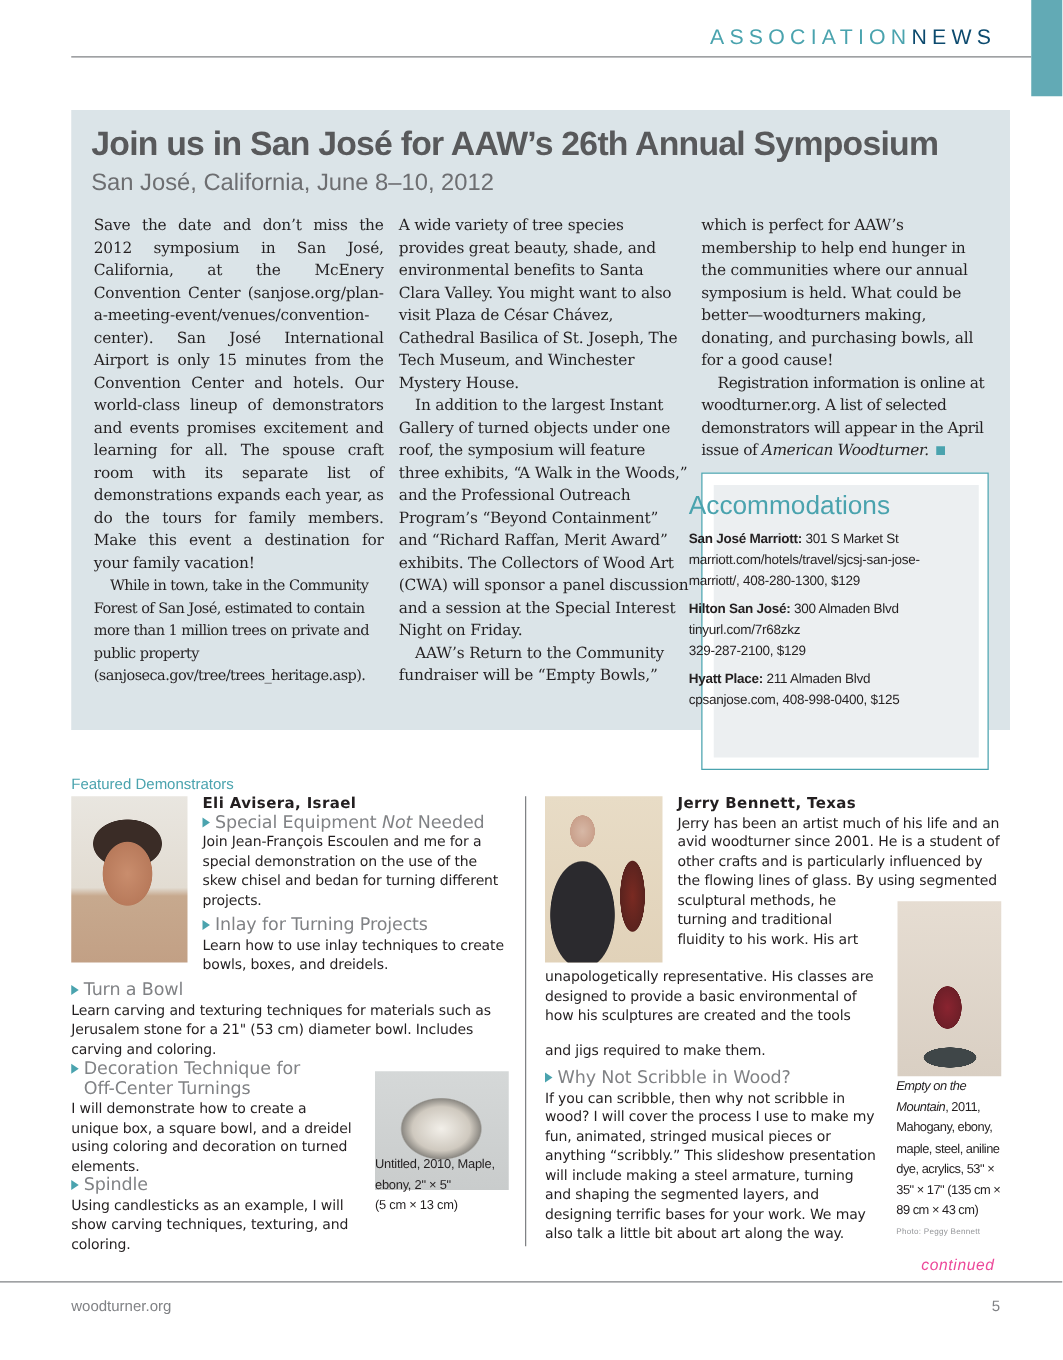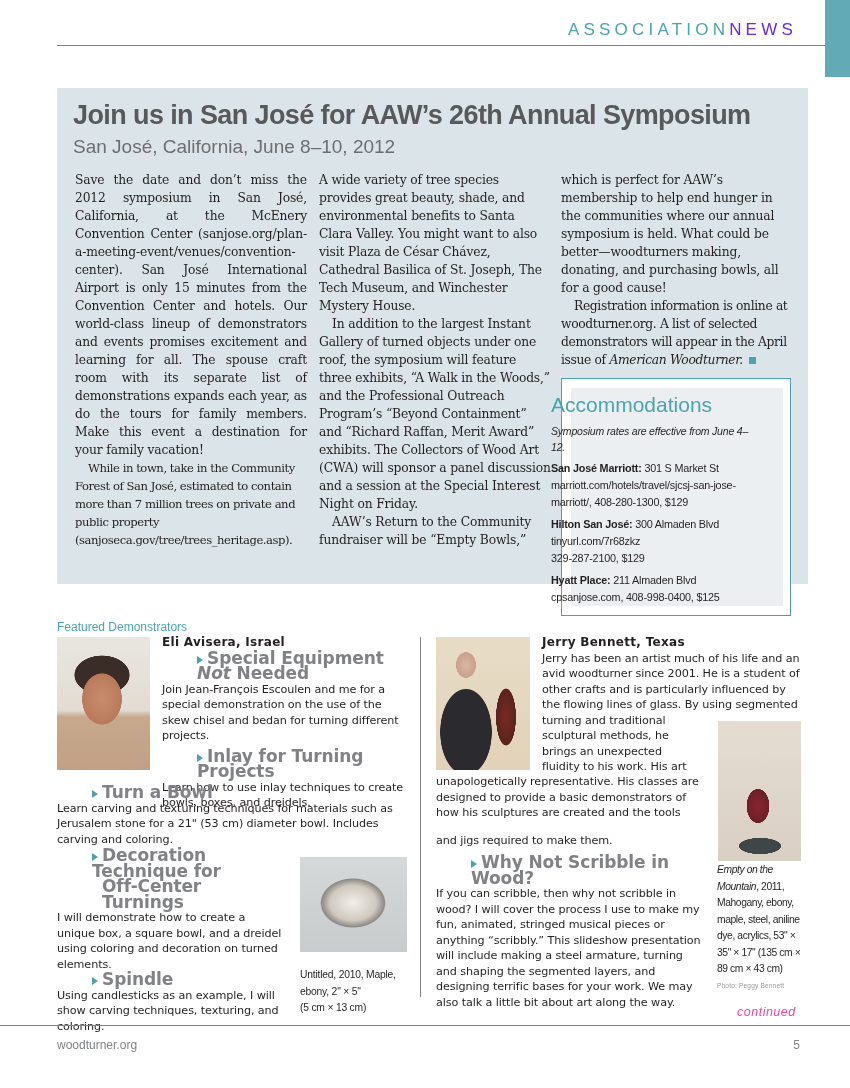--- a/index.html
+++ b/index.html
@@ -9,21 +9,21 @@
     font-family: "DejaVu Sans", sans-serif;
   }
   .abs { position: absolute; }
 
   
   .header-title {
     left: 568px; top: 20px; font-size: 17px; letter-spacing: 4.2px;
     font-family: "Liberation Sans", sans-serif; white-space: nowrap;
   }
   .header-title .a { color: #4aa3ae; }
-  .header-title .n { color: #6d28d9; }
+  .header-title .n { color: #0c4a6e; }
   .header-rule { left: 57px; top: 45px; width: 768px; height: 1px; background: #808285; }
   .side-tab { left: 825px; top: 0; width: 25px; height: 77px; background: #62aab5; }
 
   
   .feature-box {
     left: 57px; top: 88px; width: 751px; height: 496px; background: #dbe4e8;
   }
   .feature-title {
     left: 73px; top: 100px; font-family: "Liberation Sans", sans-serif;
     font-weight: bold; font-size: 27px; color: #58595b; letter-spacing: -0.6px;
@@ -67,21 +67,21 @@
   
   .section-head {
     left: 57px; top: 620px; font-size: 12px; color: #4aa3ae;
     font-family: "Liberation Sans", sans-serif; white-space: nowrap;
   }
   .demo-text {
     font-family: "DejaVu Sans", sans-serif; font-size: 11.2px; line-height: 15.5px;
     color: #231f20; letter-spacing: -0.1px;
   }
   .demo-name { font-weight: bold; font-size: 12px; letter-spacing: 0.3px; }
-  .session-title { color: #808285; font-weight: bold; font-size: 17px; margin-left: 35px; }
+  .session-title { color: #808285; font-weight: normal; font-size: 14px; }
   .tri {
     display: inline-block; width: 0; height: 0;
     border-top: 4px solid transparent; border-bottom: 4px solid transparent;
     border-left: 6px solid #4aa3ae; margin-right: 4px; vertical-align: 0px;
   }
   .photo { background: #ccc; }
   .eli-photo {
     left: 57px; top: 637px; width: 93px; height: 133px;
     background:
       radial-gradient(ellipse 28px 36px at 45px 62px, #c98d6d 0%, #b87a5b 70%, transparent 72%),
@@ -137,39 +137,38 @@
 <div class="abs header-title"><span class="a">ASSOCIATION</span><span class="n">NEWS</span></div>
 <div class="abs header-rule"></div>
 <div class="abs side-tab"></div>
 
 <div class="abs feature-box"></div>
 <div class="abs feature-title">Join us in San José for AAW’s 26th Annual Symposium</div>
 <div class="abs feature-subtitle">San José, California, June 8–10, 2012</div>
 
 <div class="abs col col1">
   <p style="text-align:justify;">Save the date and don’t miss the 2012 symposium in San José, California, at the McEnery Convention Center (sanjose.org/plan-a-meeting-event/venues/convention-center). San José International Airport is only 15 minutes from the Convention Center and hotels. Our world-class lineup of demonstrators and events promises excitement and learning for all. The spouse craft room with its separate list of demonstrations expands each year, as do the tours for family members. Make this event a destination for your family vacation!</p>
-  <p class="indent" style="font-size:11.6px; letter-spacing:-0.45px;">While in town, take in the Community Forest of San José, estimated to contain more than 7 million trees on private and public property (sanjoseca.gov/tree/trees_heritage.asp).</p>
+  <p class="indent" style="font-size:11.6px; letter-spacing:-0.45px;">While in town, take in the Community Forest of San José, estimated to contain more than 1 million trees on private and public property (sanjoseca.gov/tree/trees_heritage.asp).</p>
 </div>
 
 <div class="abs col col2">
   <p>A wide variety of tree species provides great beauty, shade, and environmental benefits to Santa Clara Valley. You might want to also visit Plaza de César Chávez, Cathedral Basilica of St. Joseph, The Tech Museum, and Winchester Mystery House.</p>
   <p class="indent">In addition to the largest Instant Gallery of turned objects under one roof, the symposium will feature three exhibits, “A Walk in the Woods,” and the Professional Outreach Program’s “Beyond Containment” and “Richard Raffan, Merit Award” exhibits. The Collectors of Wood Art (CWA) will sponsor a panel discussion and a session at the Special Interest Night on Friday.</p>
   <p class="indent">AAW’s Return to the Community fundraiser will be “Empty Bowls,”</p>
 </div>
 
 <div class="abs col col3">
   <p>which is perfect for AAW’s membership to help end hunger in the communities where our annual symposium is held. What could be better—woodturners making, donating, and purchasing bowls, all for a good cause!</p>
   <p class="indent" style="letter-spacing:-0.35px;"><span>Registration information is online at woodturner.org. A list of selected demonstrators will appear in the April issue of </span><i>American Woodturner.</i><span class="end-mark"></span></p>
 </div>
 
 <div class="abs accom-outer"></div>
 <div class="abs accom-inner"></div>
 <div class="abs accom-content">
   <div class="accom-title">Accommodations</div>
-  <div class="accom-note">Symposium rates are effective from June 4–12.</div>
   <div class="hotel">
     <b>San José Marriott:</b><span> 301 S Market St</span><br>
     <span>marriott.com/hotels/travel/sjcsj-san-jose-marriott/, 408-280-1300, $129</span>
   </div>
   <div class="hotel">
     <b>Hilton San José:</b><span> 300 Almaden Blvd</span><br>
     <span>tinyurl.com/7r68zkz</span><br>
     <span>329-287-2100, $129</span>
   </div>
   <div class="hotel">
@@ -196,43 +195,42 @@
 
 <div class="abs demo-text" style="left:57px; top:848px; width:228px;">
   <div class="session-title"><span class="tri"></span><span>Decoration Technique for</span></div>
   <div class="session-title" style="padding-left:10px;">Off-Center Turnings</div>
   <div>I will demonstrate how to create a unique box, a square bowl, and a dreidel using coloring and decoration on turned elements.</div>
   <div class="session-title"><span class="tri"></span><span>Spindle</span></div>
   <div>Using candlesticks as an example, I will show carving techniques, texturing, and coloring.</div>
 </div>
 
 <div class="abs photo bowl-photo"></div>
-<div class="abs caption" style="left:300px; top:967px; width:115px;">
+<div class="abs caption" style="left:300px; top:924px; width:115px;">
   <div>Untitled, 2010, Maple,</div>
   <div>ebony, 2" × 5"</div>
   <div>(5 cm × 13 cm)</div>
 </div>
 
 <div class="abs vdivider"></div>
 
 <div class="abs photo jerry-photo"></div>
 <div class="abs demo-text" style="left:542px; top:635px; width:270px;">
   <div class="demo-name">Jerry Bennett, Texas</div>
   <div style="white-space:nowrap;">Jerry has been an artist much of his life and an</div>
   <div style="white-space:nowrap;">avid woodturner since 2001. He is a student of</div>
   <div style="white-space:nowrap;">other crafts and is particularly influenced by</div>
   <div style="white-space:nowrap;">the flowing lines of glass. By using segmented</div>
+  <div style="white-space:nowrap;">sculptural methods, he</div>
   <div style="white-space:nowrap;">turning and traditional</div>
-  <div style="white-space:nowrap;">sculptural methods, he</div>
-  <div style="white-space:nowrap;">brings an unexpected</div>
   <div style="white-space:nowrap;">fluidity to his work. His art</div>
 </div>
 <div class="abs demo-text" style="left:436px; top:774px; width:270px;">
   <div style="white-space:nowrap;">unapologetically representative. His classes are</div>
-  <div style="white-space:nowrap;">designed to provide a basic demonstrators of</div>
+  <div style="white-space:nowrap;">designed to provide a basic environmental of</div>
   <div style="white-space:nowrap;">how his sculptures are created and the tools</div>
   <div style="white-space:nowrap;margin-top:12px;">and jigs required to make them.</div>
 </div>
 <div class="abs demo-text" style="left:436px; top:855px; width:268px;">
   <div class="session-title"><span class="tri"></span><span>Why Not Scribble in Wood?</span></div>
   <div>If you can scribble, then why not scribble in wood? I will cover the process I use to make my fun, animated, stringed musical pieces or anything “scribbly.” This slideshow presentation will include making a steel armature, turning and shaping the segmented layers, and designing terrific bases for your work. We may also talk a little bit about art along the way.</div>
 </div>
 
 <div class="abs photo sculpture-photo"></div>
 <div class="abs caption" style="left:717px; top:862px; width:92px; letter-spacing:-0.4px;">

